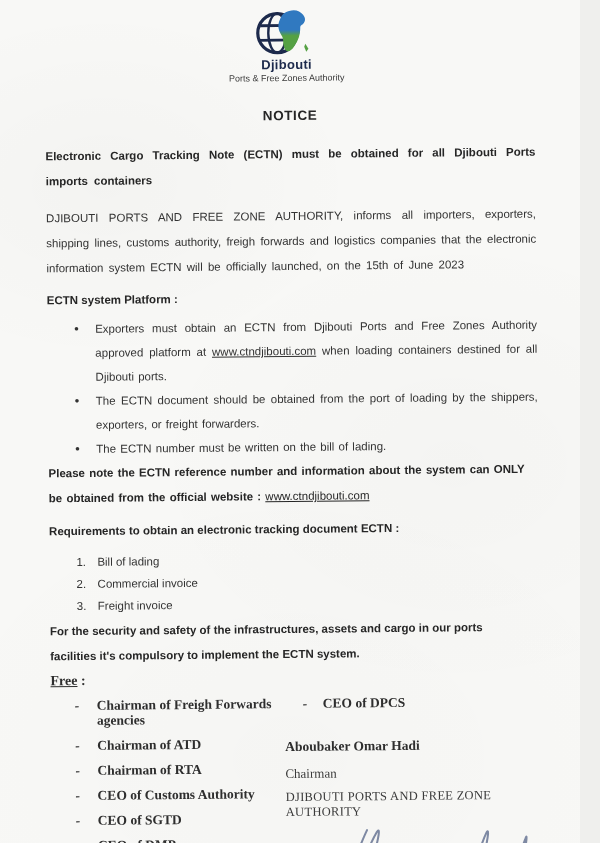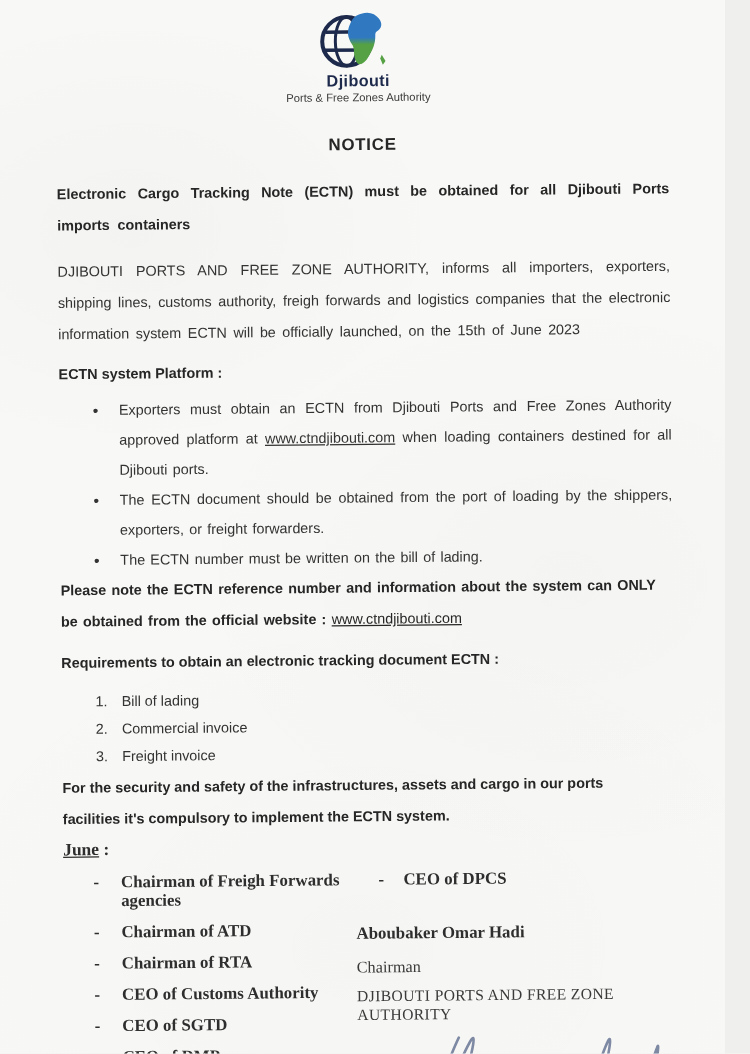--- a/index.html
+++ b/index.html
@@ -106,21 +106,21 @@
       <div class="req-heading">Requirements to obtain an electronic tracking document ECTN :</div>
 
       <ol class="reqs">
         <li>Bill of lading</li>
         <li>Commercial invoice</li>
         <li>Freight invoice</li>
       </ol>
 
       <p class="security-para">For the security and safety of the infrastructures, assets and cargo in our ports facilities it's compulsory to implement the ECTN system.</p>
 
-      <div class="copy-label"><span class="u">June</span><span> :</span></div>
+      <div class="copy-label"><span class="u">Free</span><span> :</span></div>
 
       <div class="copy-cols">
         <div class="col-left">
           <div class="copy-item">Chairman of Freigh Forwards agencies</div>
           <div class="copy-item">Chairman of ATD</div>
           <div class="copy-item">Chairman of RTA</div>
           <div class="copy-item">CEO of Customs Authority</div>
           <div class="copy-item">CEO of SGTD</div>
           <div class="copy-item">CEO of DMP</div>
           <svg class="signature-left" width="52" height="66" viewBox="0 0 55 72">

